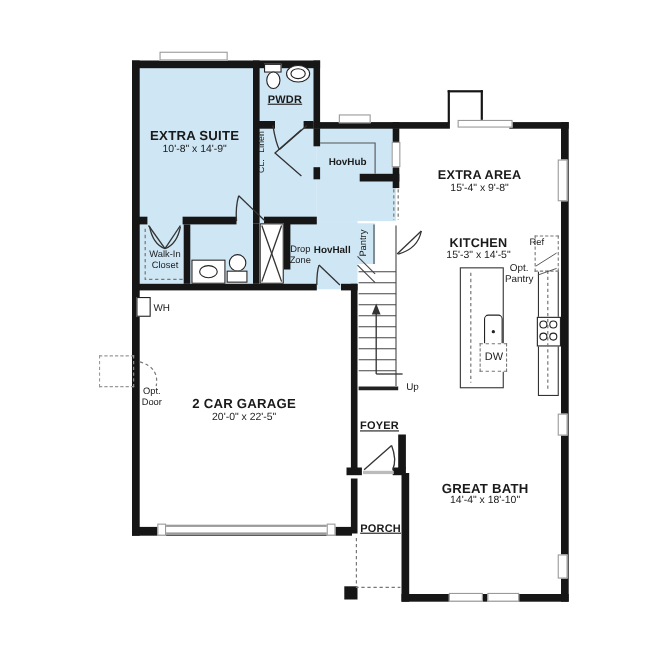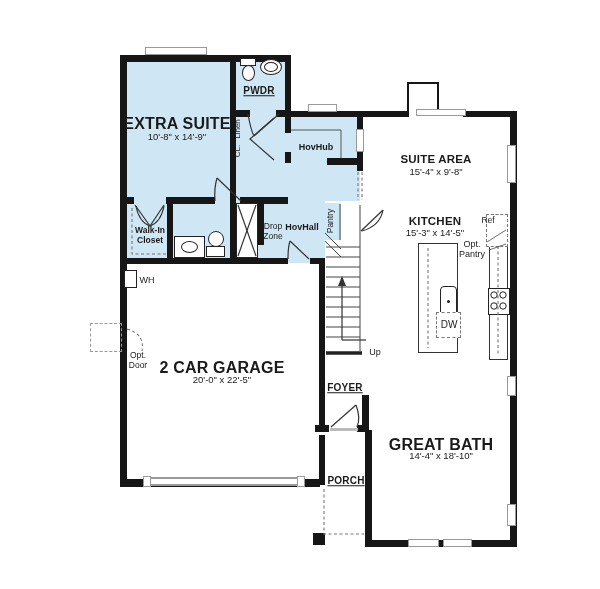--- a/index.html
+++ b/index.html
@@ -7,21 +7,21 @@
           font-family:"Liberation Sans",sans-serif;}
   .blue{position:absolute;background:var(--suite,#cfe6f4);}
   .wall{position:absolute;background:var(--wall,#161616);}
   .win{position:absolute;background:#fff;border:1.5px solid var(--wframe,#9a9a9a);box-sizing:border-box;}
   .fx{position:absolute;background:#fff;border:1.4px solid #222;box-sizing:border-box;}
   .oval{border-radius:50%;}
   .dashedbox{position:absolute;border:1.2px dashed #777;box-sizing:border-box;}
   .lbl{position:absolute;transform:translate(-50%,-50%);color:#1a1a1a;text-align:center;
        line-height:1.15;white-space:nowrap;}
   .rot{transform:translate(-50%,-50%) rotate(-90deg);}
-  .lg{font-weight:bold;font-size:16px;letter-spacing:.2px;}
+  .lg{font-weight:bold;font-size:12px;letter-spacing:.2px;}
   .md{font-weight:bold;font-size:10px;letter-spacing:.2px;text-decoration:underline;}
   .md2{font-weight:bold;font-size:9.5px;}
   .dim{font-size:9.5px;}
   .sm{font-size:8.5px;}
   .sm6{font-size:9px;font-weight:600;}
   .wrap{white-space:normal;}
   svg.overlay{position:absolute;left:0;top:0;pointer-events:none;}
 </style>
 </head>
 <body>
@@ -182,25 +182,25 @@
         <circle cx="494" cy="306" r="3.2"></circle>
           <circle cx="503" cy="306" r="3.2"></circle>
       </g>
     </g>
   </svg>
 
   <div class="lbl lg" style="left:177px;top:124px;">EXTRA SUITE</div>
   <div class="lbl dim" style="left:177px;top:137px;">10'-8" x 14'-9"</div>
   <div class="lbl md" style="left:259px;top:91px;">PWDR</div>
   <div class="lbl sm6" style="left:316px;top:147px;">HovHub</div>
-  <div class="lbl lg" style="left:436px;top:160px;font-size:11.5px;">SUITE AREA</div>
+  <div class="lbl lg" style="left:436px;top:160px;font-size:11.5px;">EXTRA AREA</div>
   <div class="lbl dim" style="left:436px;top:172px;">15'-4" x 9'-8"</div>
   <div class="lbl lg" style="left:435px;top:222px;font-size:11.5px;">KITCHEN</div>
   <div class="lbl dim" style="left:435px;top:233px;">15'-3" x 14'-5"</div>
-  <div class="lbl sm wrap" style="left:150px;top:236px;width:50px;font-weight:bold;">Walk-In Closet</div>
+  <div class="lbl sm wrap" style="left:150px;top:236px;width:50px;">Walk-In Closet</div>
   <div class="lbl sm wrap" style="left:273px;top:232px;width:32px;">Drop Zone</div>
   <div class="lbl sm6" style="left:302px;top:227px;">HovHall</div>
   <div class="lbl sm rot" style="left:331px;top:221px;">Pantry</div>
   <div class="lbl rot" style="left:238px;top:151px;font-size:8px;">CL.</div>
   <div class="lbl rot" style="left:238px;top:129px;font-size:8px;">Linen</div>
   <div class="lbl" style="left:147px;top:280px;font-size:9px;">WH</div>
   <div class="lbl sm wrap" style="left:138px;top:361px;width:30px;">Opt. Door</div>
   <div class="lbl lg" style="left:222px;top:368px;">2 CAR GARAGE</div>
   <div class="lbl dim" style="left:222px;top:380px;">20'-0" x 22'-5"</div>
   <div class="lbl md" style="left:345px;top:388px;">FOYER</div>

